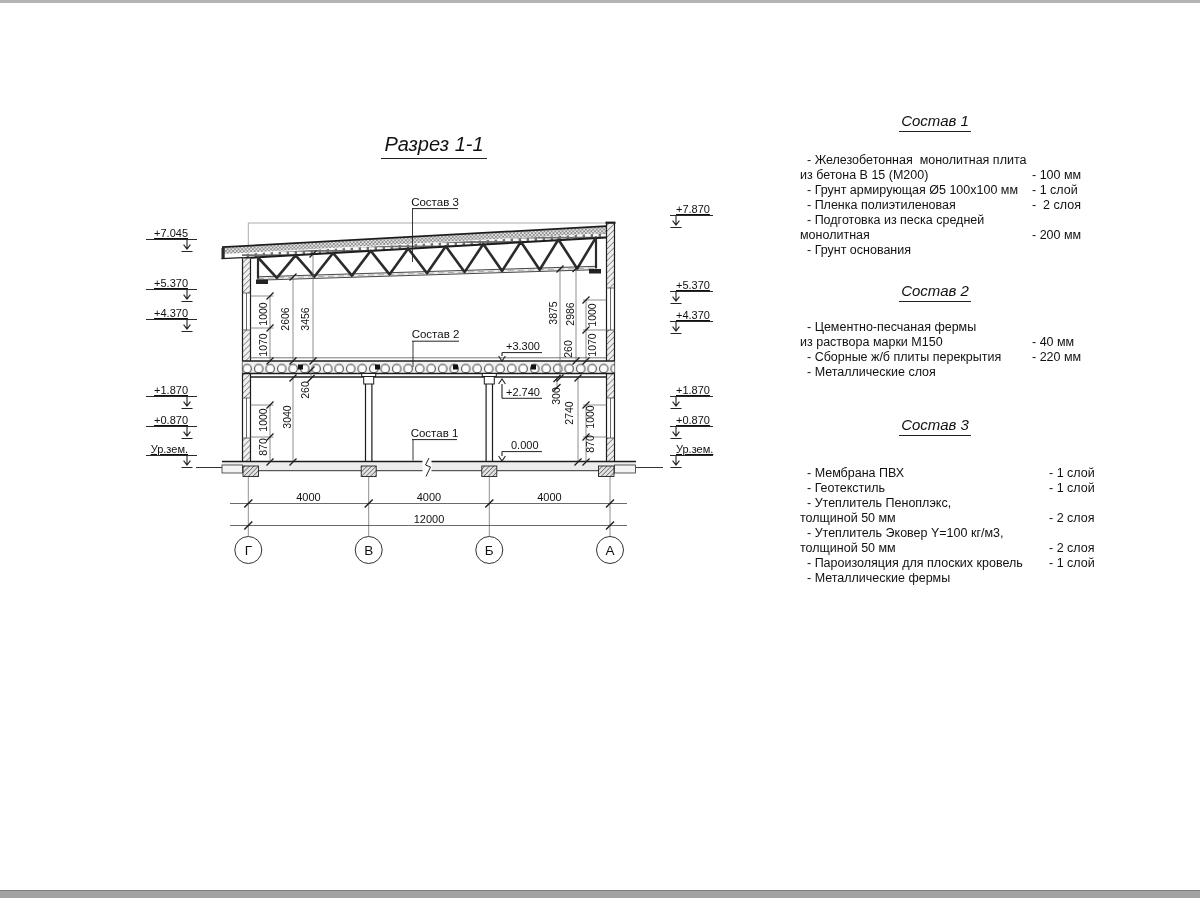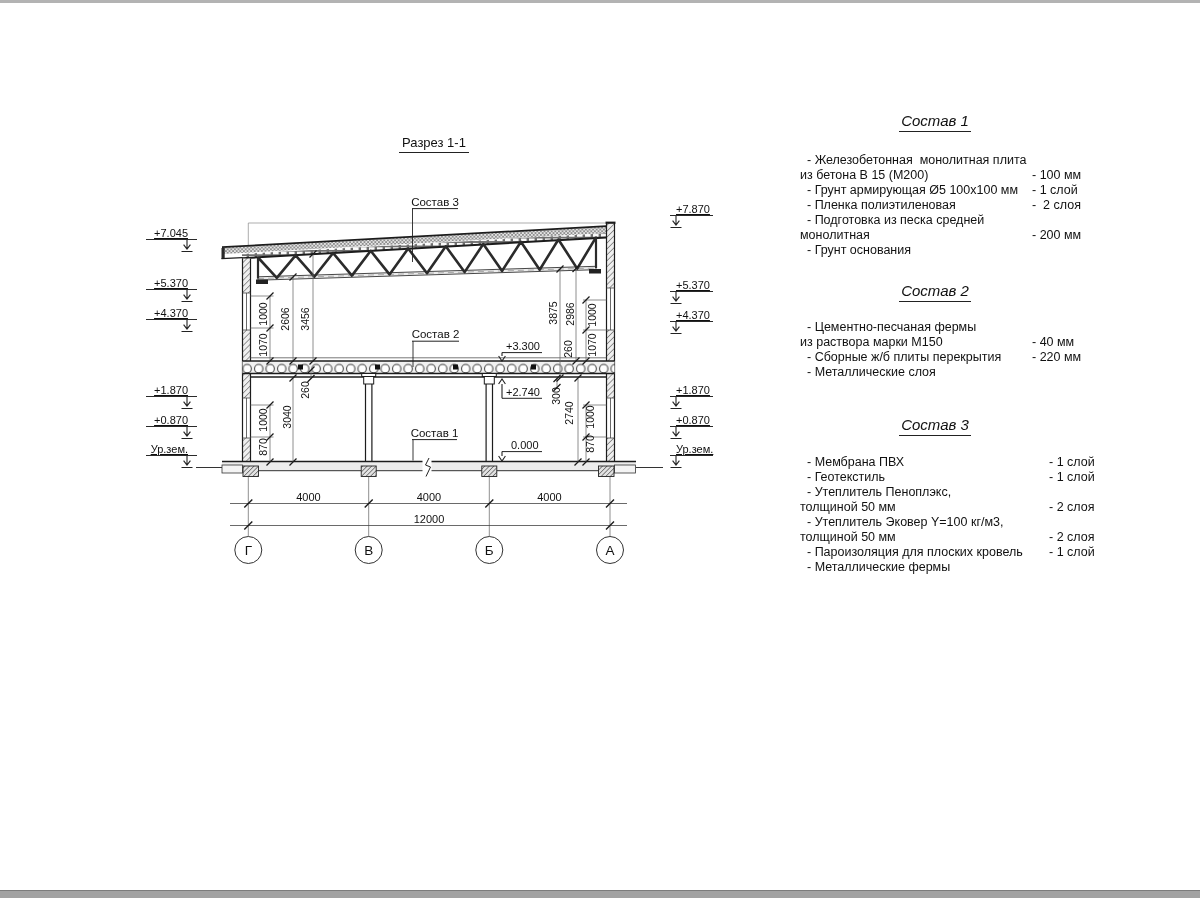--- a/index.html
+++ b/index.html
@@ -5,21 +5,21 @@
   * { margin:0; padding:0; box-sizing:border-box; }
   html,body { width:1200px; height:900px; background:#fff; overflow:hidden;
               font-family:"Liberation Sans", sans-serif; color:#111; }
   .page { position:relative; width:1200px; height:900px; background:#fff; }
 
   .page-top-edge { position:absolute; left:0; top:0; width:1200px; height:3px; background:#b3b3b3; }
   .page-bottom-bar { position:absolute; left:0; top:890px; width:1200px; height:8px;
                      background:#a2a2a2; border-top:1px solid #7c7c7c; }
 
   .title { position:absolute; left:371px; top:133px; width:126px; text-align:center; }
-  .title span { display:inline-block; font-size:13px;
+  .title span { display:inline-block; font-style:italic; font-size:20px;
                 border-bottom:1.4px solid #222; padding:0 3px 2px 3px; }
 
   
   .emark { position:absolute; height:13px; line-height:12px; font-size:11px;
            border-bottom:1.2px solid #2a2a2a;text-decoration:underline; }
   .emark.left  { left:146px; width:51px; text-align:right; padding-right:9px; }
   .emark.right { left:670px; width:43px; text-align:left; padding-left:6px; }
   .emark svg.arr { position:absolute; top:13px; width:14px; height:13px; }
   .emark.left  svg.arr { right:3px; }
   .emark.right svg.arr { left:-1px; }
@@ -392,21 +392,21 @@
         </div>
       <div class="row">
           <span class="t">- Металлические слоя</span>
           <span class="v"></span>
         </div>
     </div>
   </div>
 
   <div class="comp c3" style="top:416px">
     <div class="comp-h"><span>Состав 3</span></div>
-    <div class="rows" style="margin-top:21px">
+    <div class="rows" style="margin-top:32px">
       <div class="row">
           <span class="t">- Мембрана ПВХ</span>
           <span class="v">- 1 слой</span>
         </div>
       <div class="row">
           <span class="t">- Геотекстиль</span>
           <span class="v">- 1 слой</span>
         </div>
       <div class="row">
           <span class="t">- Утеплитель Пеноплэкс,</span>

